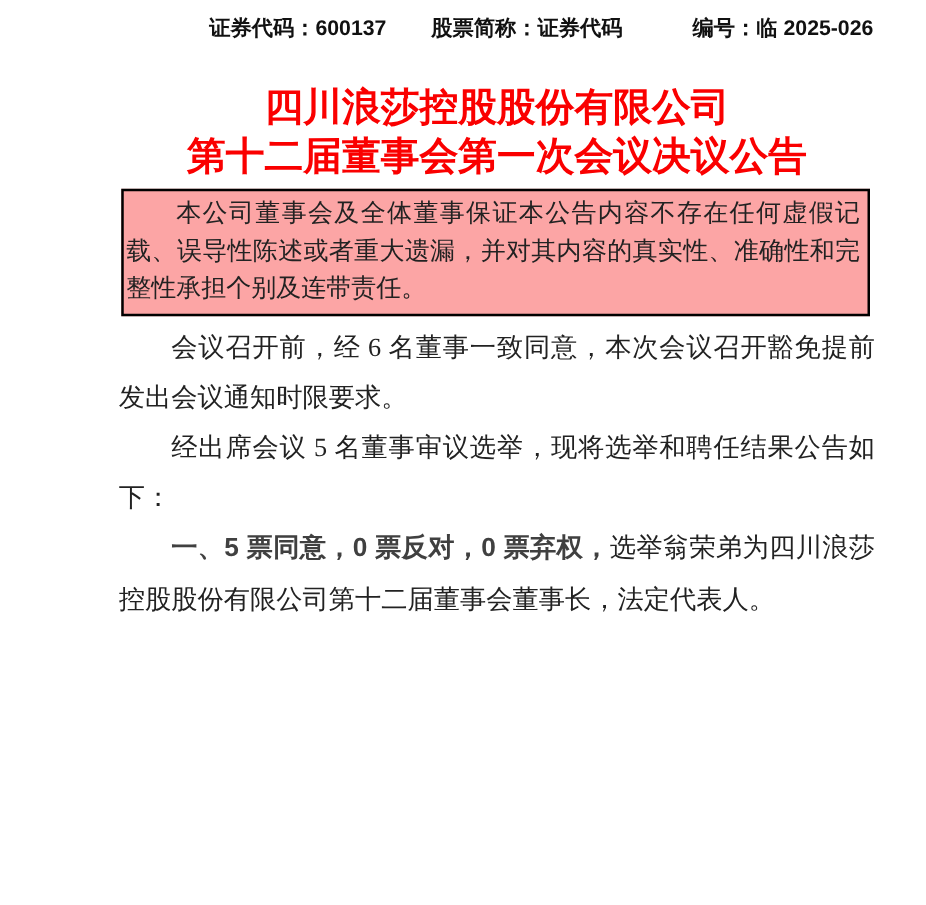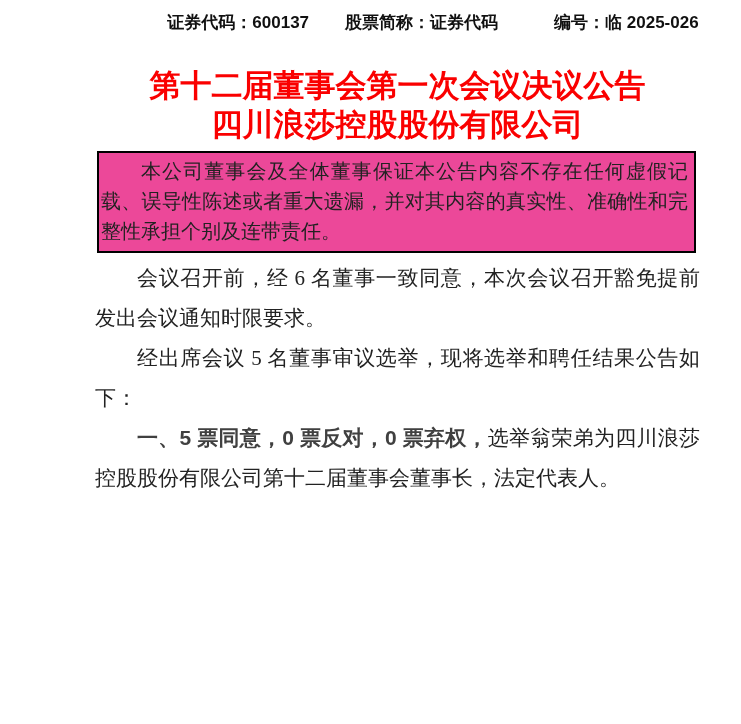--- a/index.html
+++ b/index.html
@@ -34,21 +34,21 @@
     font-weight: 700;
     font-size: 31px;
     line-height: 39px;
     color: #fa0000;
   }
   .title-line { display: block; }
   .disclaimer-box {
     margin: 7px 45px 0 97px;
     border: 2px solid #000000;
     padding: 3px 6px 5px 2px;
-    background: #ec4899;
+    background: #fca5a5;
   }
   .disclaimer-box p {
     margin: 0;
     font-size: 20px;
     line-height: 30px;
     text-indent: 2em;
     text-align: justify;
     color: #222222;
   }
   .doc-body { margin: 5px 41px 0 95px; }
@@ -80,22 +80,22 @@
       <span>股票简称：</span>
         <span>证券代码</span>
     </span>
     <span class="hdr-group g3">
       <span>编号：</span>
         <span>临 2025-026</span>
     </span>
   </div>
 
   <h1 class="doc-title">
+    <span class="title-line">四川浪莎控股股份有限公司</span>
     <span class="title-line">第十二届董事会第一次会议决议公告</span>
-    <span class="title-line">四川浪莎控股股份有限公司</span>
   </h1>
 
   <div class="disclaimer-box">
     <p>本公司董事会及全体董事保证本公告内容不存在任何虚假记载、误导性陈述或者重大遗漏，并对其内容的真实性、准确性和完整性承担个别及连带责任。</p>
   </div>
 
   <div class="doc-body">
     <p>会议召开前，经 6 名董事一致同意，本次会议召开豁免提前发出会议通知时限要求。</p>
     <p>经出席会议 5 名董事审议选举，现将选举和聘任结果公告如下：</p>
     <p><span class="vote-bold">一、5 票同意，0 票反对，0 票弃权，</span><span>选举翁荣弟为四川浪莎控股股份有限公司第十二届董事会董事长，法定代表人。</span></p>

